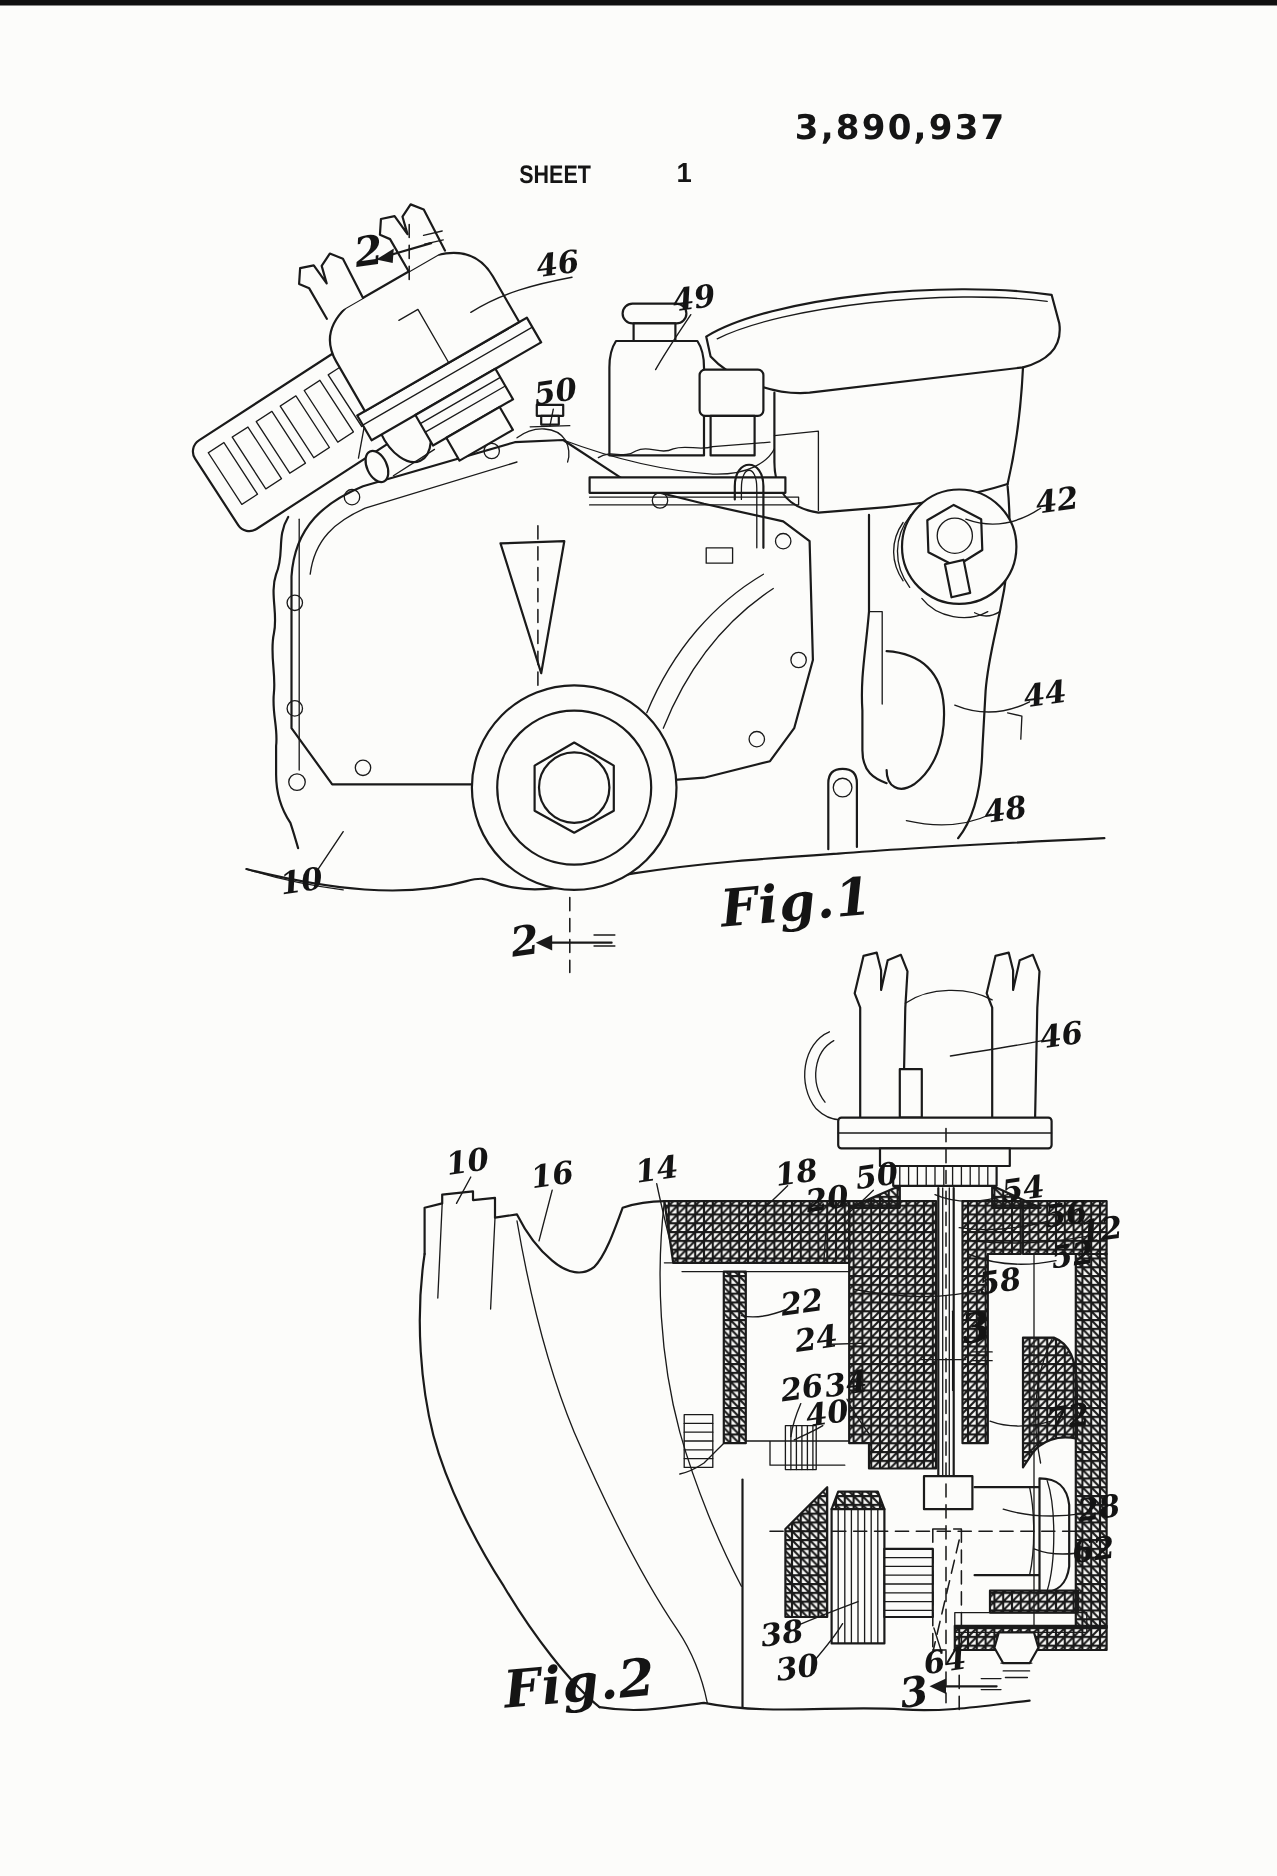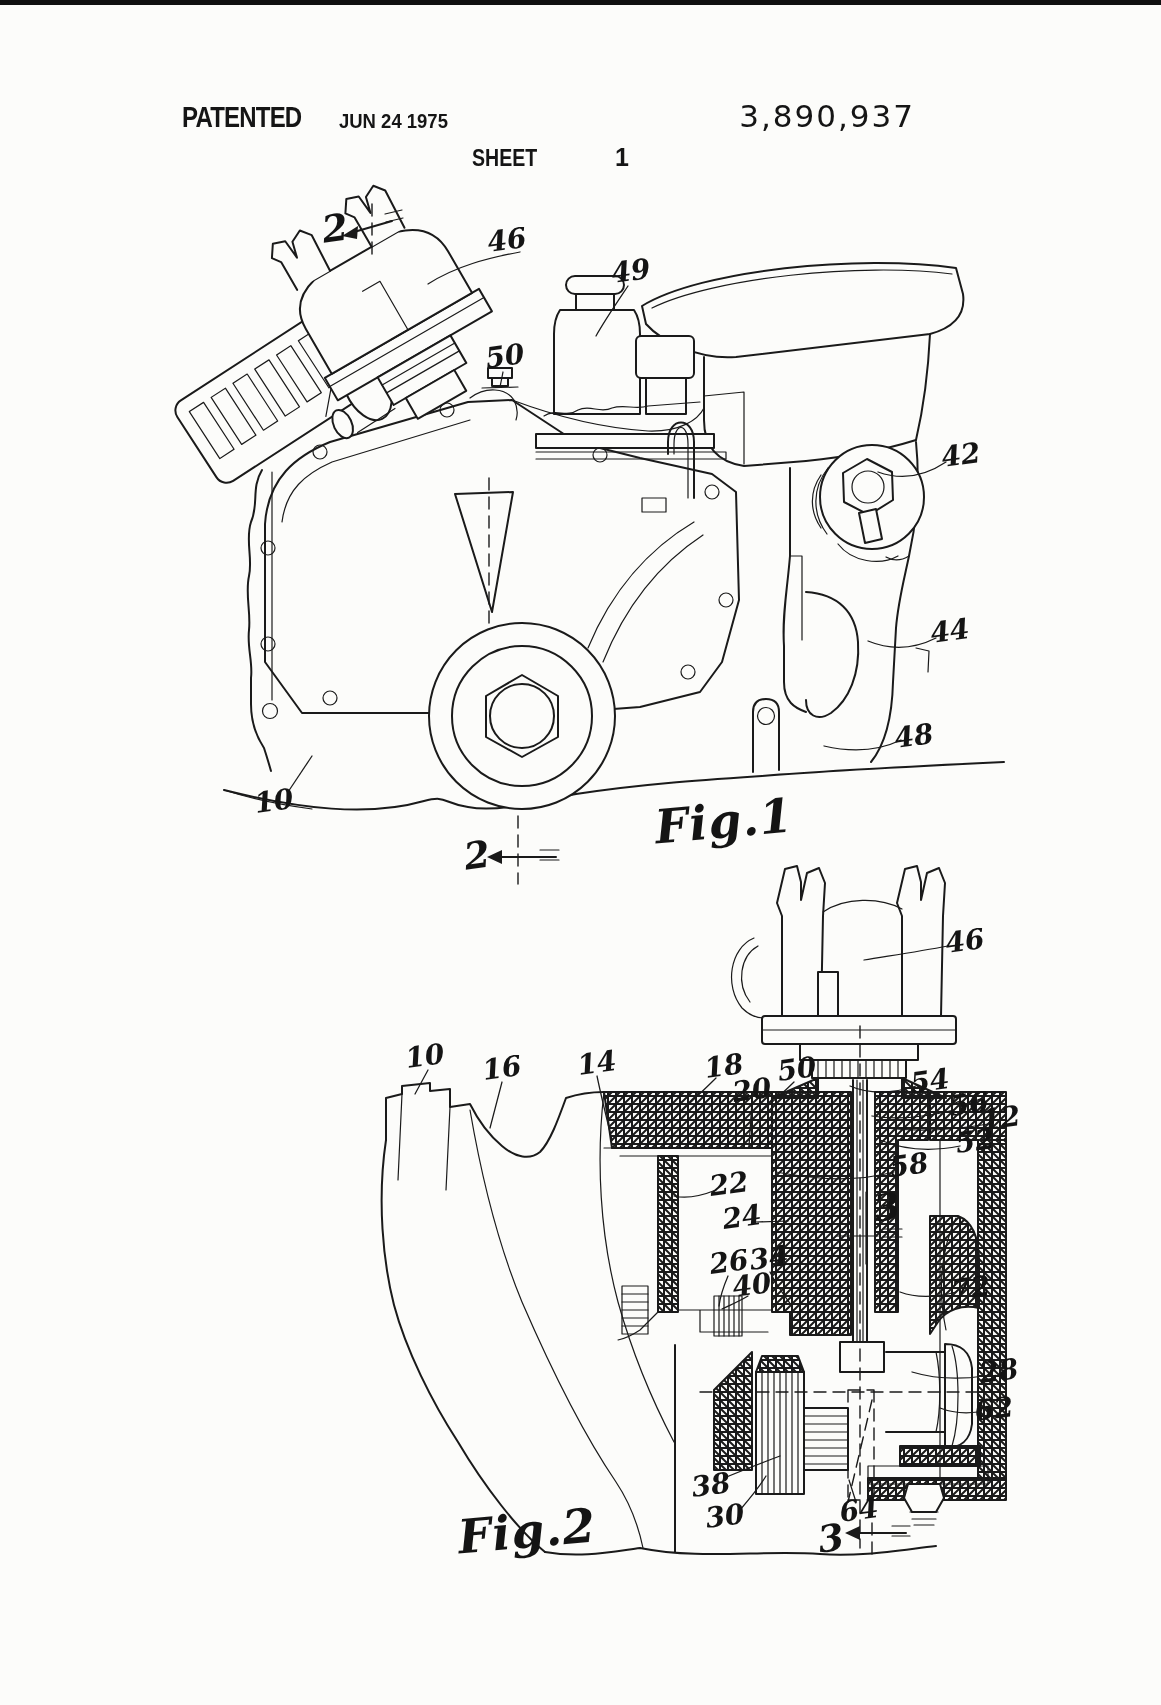--- a/index.html
+++ b/index.html
@@ -7,21 +7,21 @@
         font-family:"Liberation Sans",sans-serif;color:#151515;}
   .scanbar{position:absolute;left:0;top:0;width:100%;height:5px;background:#101010;}
 
   
   .hdr-row{position:absolute;left:182px;top:100px;display:flex;align-items:flex-end;gap:8px;}
   .patented{display:inline-block;font-weight:bold;font-size:30px;letter-spacing:-1px;
             transform:scaleX(.8);transform-origin:left bottom;white-space:nowrap;}
   .pat-date{display:inline-block;font-weight:bold;font-size:21px;letter-spacing:0;
             transform:scaleX(.88);transform-origin:left bottom;white-space:nowrap;padding-bottom:1px;}
   .patnum{position:absolute;right:246px;top:98px;font-size:31px;letter-spacing:2px;
-          font-family:"DejaVu Sans",sans-serif;font-weight:400;}
+          font-family:"DejaVu Sans",sans-serif;font-weight:700;}
   .sheet-label{position:absolute;left:472px;top:145px;font-weight:bold;font-size:23px;
                transform:scaleX(.85);transform-origin:left top;}
   .sheet-num{position:absolute;left:615px;top:143px;font-weight:bold;font-size:25px;}
 
   
   .num,.secnum,.figcap{position:absolute;transform:translate(-50%,-50%) rotate(-8deg);
         font-family:"DejaVu Serif",serif;font-style:italic;font-weight:700;color:#141414;
         white-space:nowrap;z-index:5;}
   .num{font-size:28px;}
   .secnum{font-size:37px;}
@@ -37,24 +37,20 @@
   .ink{fill:#1a1a1a;stroke:none;}
   .hz1{fill:url(#h1);}
   .hz2{fill:url(#h2);}
 </style>
 </head>
 <body>
 
 <div class="page">
   <div class="scanbar"></div>
 
-  <div class="hdr-row">
-    <span class="patented">PATENTED</span>
-    <span class="pat-date">JUN 24 1975</span>
-  </div>
   <div class="patnum">3,890,937</div>
   <span class="sheet-label">SHEET</span>
   <span class="sheet-num">1</span>
 
   <svg width="1161" height="1705" viewBox="0 0 1161 1705">
     <defs>
       <pattern id="h1" width="8" height="8" patternUnits="userSpaceOnUse">
         <rect width="8" height="8" fill="#fcfcfa"></rect>
           <path d="M0,8 L8,0" stroke="#222" stroke-width="1.1"></path>
       </pattern>

